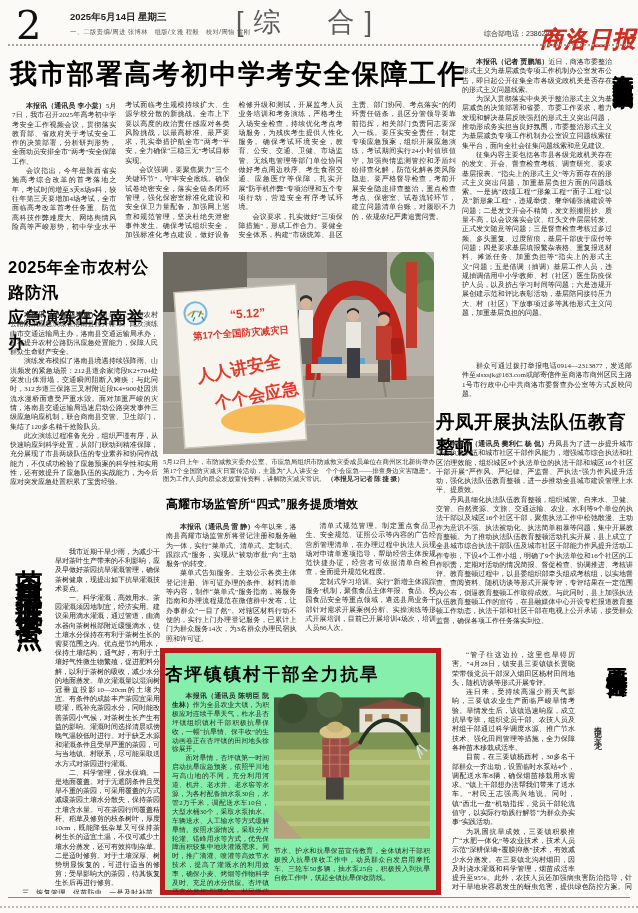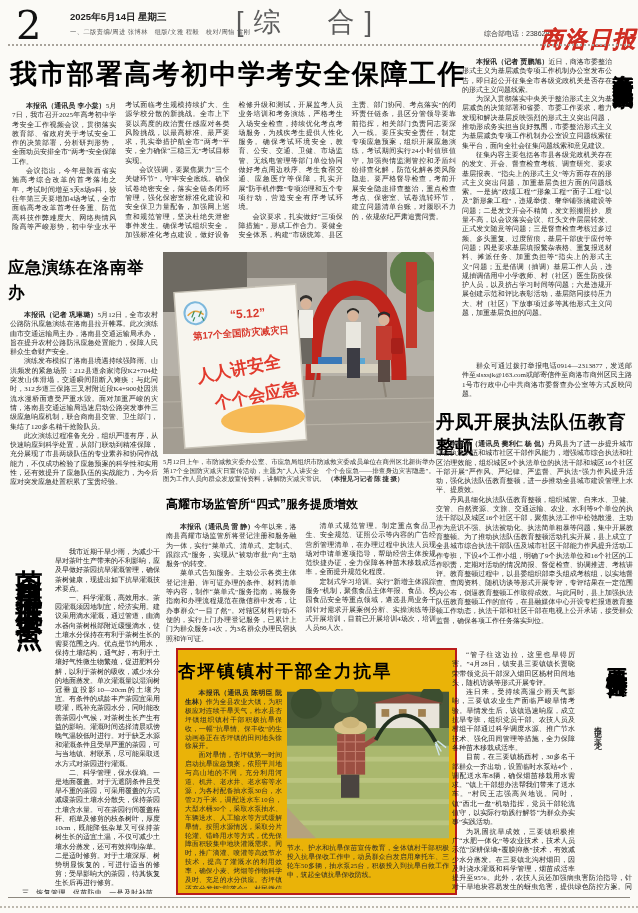--- a/index.html
+++ b/index.html
@@ -48,21 +48,21 @@
   
   .gaoyao-hl { left:166px; top:496px; width:270px; font-size:12px; }
   .gaoyao-body { left:166px; top:522px; width:270px; height:122px; column-count:2; column-gap:9px; }
   
   .tea { left:8px; top:548px; width:152px; height:346px; font-size:7px; line-height:9.2px; text-align:justify; overflow:hidden; }
   .tea-title { float:left; width:42px; height:334px; writing-mode:vertical-rl; font-family:"Liberation Sans",sans-serif; font-weight:900; font-size:27px; line-height:42px; letter-spacing:6px; color:#000; margin-right:5px; }
   .tea p { text-indent:2em; }
   .badge { left:56px; top:872px; width:108px; height:37px;margin-top:44px; }
   .badge svg { display:block; width:100%; height:100%; }
   
-  .xp-box { left:176px; top:648px; width:281px; height:247px; border:2px solid #b91c1c; background:#eab308; }
+  .xp-box { left:160px; top:648px; width:281px; height:247px; border:5px solid #b91c1c; background:#86efac; }
   .xp-hl { margin-top:9px; font-size:17.5px; letter-spacing:2px; }
   .xp-row { display:flex; gap:5px; padding:6px 6px 0 7px; }
   .xp-left { width:97px; height:200px; font-size:6.8px; line-height:8.9px; }
   .xp-right { flex:1; }
   .photo-field { width:100%; height:152px; }
   .photo-field svg { display:block; width:100%; height:100%; }
   .xp-below { margin-top:3px; height:42px; font-size:6.8px; line-height:8.9px; }
   
   .sanyao { left:452px; top:651px; width:180px; height:242px; font-size:7px; line-height:9.3px; text-align:justify; overflow:hidden; }
   .sanyao p { text-indent:2em; }
@@ -102,20 +102,21 @@
   <p>群众可通过拨打举报电话0914—2313877，发送邮件至slsxsjk@163.com或邮寄信件至商洛市商州区民主路1号市行政中心中共商洛市委督查办公室等方式反映问题。</p>
 </div>
 
 <div class="abs hl danfeng-hl">丹凤开展执法队伍教育整顿</div>
 <div class="abs bodytxt danfeng-body">
   <p><b>本报讯（通讯员 樊利仁 杨 侃）</b><span>丹凤县为了进一步提升城市综合执法队伍和城市社区干部作风能力，增强城市综合执法和社区治理效能，组织城区9个执法单位的执法干部和城区16个社区干部开展“严作风、严纪律、严监督、严执法”强力作风提升活动，强化执法队伍教育整顿，进一步推动全县城市建设管理上水平、提质效。</span></p>
   <p>丹凤县细化执法队伍教育整顿，组织城管、自来水、卫健、交管、自然资源、文旅、交通运输、农业、水利等9个单位的执法干部以及城区16个社区干部，聚焦执法工作中松弛散漫、主动作为意识不强、执法被动化、执法简单粗暴等问题，集中开展教育整顿。为了推动执法队伍教育整顿活动扎实开展，县上成立了全县城市综合执法干部队伍及城市社区干部能力作风提升活动工作专班，下设4个工作小组，明确了9个执法单位和16个社区的工作职责，定期对活动的情况简报、督促检查、协调推进、考核讲评。教育整顿过程中，以县委组织部牵头组成考核组，以实地督查、查阅资料、随机访谈等形式开展专评，专评结果在一定范围内公布，倒逼教育整顿工作取得成效。与此同时，县上加强执法队伍教育整顿工作的宣传，在县融媒体中心开设专栏报道教育整顿工作动态，执法干部和社区干部在电视上公开承诺，接受群众监督，确保各项工作任务落实到位。</p>
 </div>
 
 <div class="abs hl road-hl">
+  <div>2025年全市农村公路防汛</div>
   <div>应急演练在洛南举办</div>
 </div>
 <div class="abs bodytxt road-body">
   <p><b>本报讯（记者 巩琳璐）</b><span>5月12日，全市农村公路防汛应急演练在洛南县拉开帷幕。此次演练由市交通运输局主办，洛南县交通运输局承办，旨在提升农村公路防汛应急处置能力，保障人民群众生命财产安全。</span></p>
   <p>演练发布模拟了洛南县境遇持续强降雨、山洪频发的紧急场景：212县道余家湾段K2+704处突发山体滑塌，交通瞬间阻断入瘫痪；与此同时，312乡道三保路三叉村附近段K4+900处因洪流水漫桥面遭受严重水毁。面对加重严峻的灾情，洛南县交通运输局迅速启动公路突发事件三级应急响应机制，联合商南县交管、卫生部门，集结了120多名精干抢险队员。</p>
   <p>此次演练过程准备充分，组织严谨有序，从快速响应到科学处置，从部门联动到精准保障，充分展现了市县两级队伍的专业素养和协同作战能力，不仅成功检验了应急预案的科学性和实用性，还有效提升了应急队伍的实战能力，为今后应对突发应急处置积累了宝贵经验。</p>
 
 </div>
 
 <div class="abs photo-drill">
@@ -174,21 +175,21 @@
 </div>
 <div class="abs drill-caption">
   <span class="cap">5月12日上午，市防减救灾委办公室、市应急局组织市防减救灾委成员单位在商州区北新街举办第17个全国防灾减灾日宣传活动，主题为“人人讲安全　个个会应急——排查身边灾害隐患”。图为工作人员向群众发放宣传资料，讲解防灾减灾常识。</span>
   <span class="credit">（本报见习记者 陈 捷 摄）</span>
 </div>
 
 <div class="abs hl gaoyao-hl">高耀市场监管所“四式”服务提质增效</div>
 <div class="abs bodytxt gaoyao-body">
   <p><b>本报讯（通讯员 雷 静）</b><span>今年以来，洛南县高耀市场监管所将登记注册和服务融为一体，实行“菜单式、清单式、定制式、跟踪式”服务，实现从“被动审批”向“主动服务”的转变。</span></p>
   <p>菜单式告知服务。主动公示各类主体登记注册、许可证办理的条件、材料清单等内容，制作“菜单式”服务指南，将服务指南和办理流程规范在微信群中发布，让办事群众“一目了然”。对辖区材料行动不便的，实行上门办理登记服务，已累计上门为群众服务14次，为3名群众办理民宿执照和许可证。</p>
-  <p>清单式规范管理。制定重点食品卫生、安全规范、证照公示等内容的广告经营所管理清单，在办理过程中执法人员现场对申请单逐项指导，帮助经营主体按规范快捷办证，全力保障各种苗木移栽成活率，全面提升规范化程度。</p>
+  <p>清单式规范管理。制定重点食品卫生、安全规范、证照公示等内容的广告经营所管理清单，在办理过程中执法人员现场对申请单逐项指导，帮助经营主体按规范快捷办证，经营者可依据清单自检自查，全面提升规范化程度。</p>
   <p>定制式学习培训。实行“新增主体跟踪服务”机制，聚焦食品主体年报、食品、校园食品安全等重点领域，遴选县局业务干部针对需求开展案例分析、实操演练等形式开展培训，目前已开展培训4场次，培训人员86人次。</p>
 
 </div>
 
 <div class="abs tea">
   <div class="tea-title">茶园抗旱灌溉技术要点</div>
   <p>我市近期干旱少雨，为减少干旱对茶叶生产带来的不利影响，应及早做好茶园抗旱灌溉管理，确保茶树健康，现提出如下抗旱灌溉技术要点。</p>
   <p>一、科学灌溉，高效用水。茶园灌溉须因地制宜，经济实用。建议采用滴水灌溉，通过管道，由滴水器向茶树根部附近缓慢滴水，使土壤水分保持在有利于茶树生长的需要范围之内。优点是节约用水，保持土壤结构，通气好，有利于土壤好气性微生物繁殖，促进肥料分解，以利于茶树的吸收，减少水分的地面蒸发。单次灌溉量以湿润树冠垂直投影10—20cm的土壤为宜。有条件的成龄丰产茶园宜采用喷灌，既补充茶园水分，同时能改善茶园小气候，对茶树生长产生有益的影响。灌溉时间选择清晨或傍晚气温较低时进行。对于缺乏水源和灌溉条件且受旱严重的茶园，可与当地镇、村联系，尽可能采取送水方式对茶园进行灌溉。</p>
   <p>二、科学管理，保水保墒。一是地面覆盖。对于无遮阴条件且受旱不重的茶园，可采用覆盖的方式减缓茶园土壤水分散失，保持茶园土壤含水量。可在茶园行间覆盖秸秆、稻草及修剪的枝条树叶，厚度10cm，既能降低杂草又可保持茶树生长的适宜土温，不仅可减少土壤水分蒸发，还可有效抑制杂草。二是适时修剪。对于土壤深厚、树势明显恢复的，可进行适当的修剪；受旱影响大的茶园，待其恢复生长后再进行修剪。</p>
   <p>三、恢复管理，促苗防虫。一是及时补苗，干旱后检查苗情，做好补植补造准备，确保苗全。二是科学施肥、喷施叶面肥，恢复树势。选用水溶性肥料，水溶性尿素叶面肥可按5%浓度喷施，磷酸二氢钾叶面肥以每亩50毫升有效成分为宜，腐殖酸叶面肥以2%浓度喷施，土壤墒情恢复后，增施速效氮肥5—8kg/亩。三是病虫害防控，干旱茶园易发茶蚧、螨类和小绿叶蝉等病虫害，应坚持以农业防治和物理机械防治为主，减少病害蔓延，避免药害。</p>

